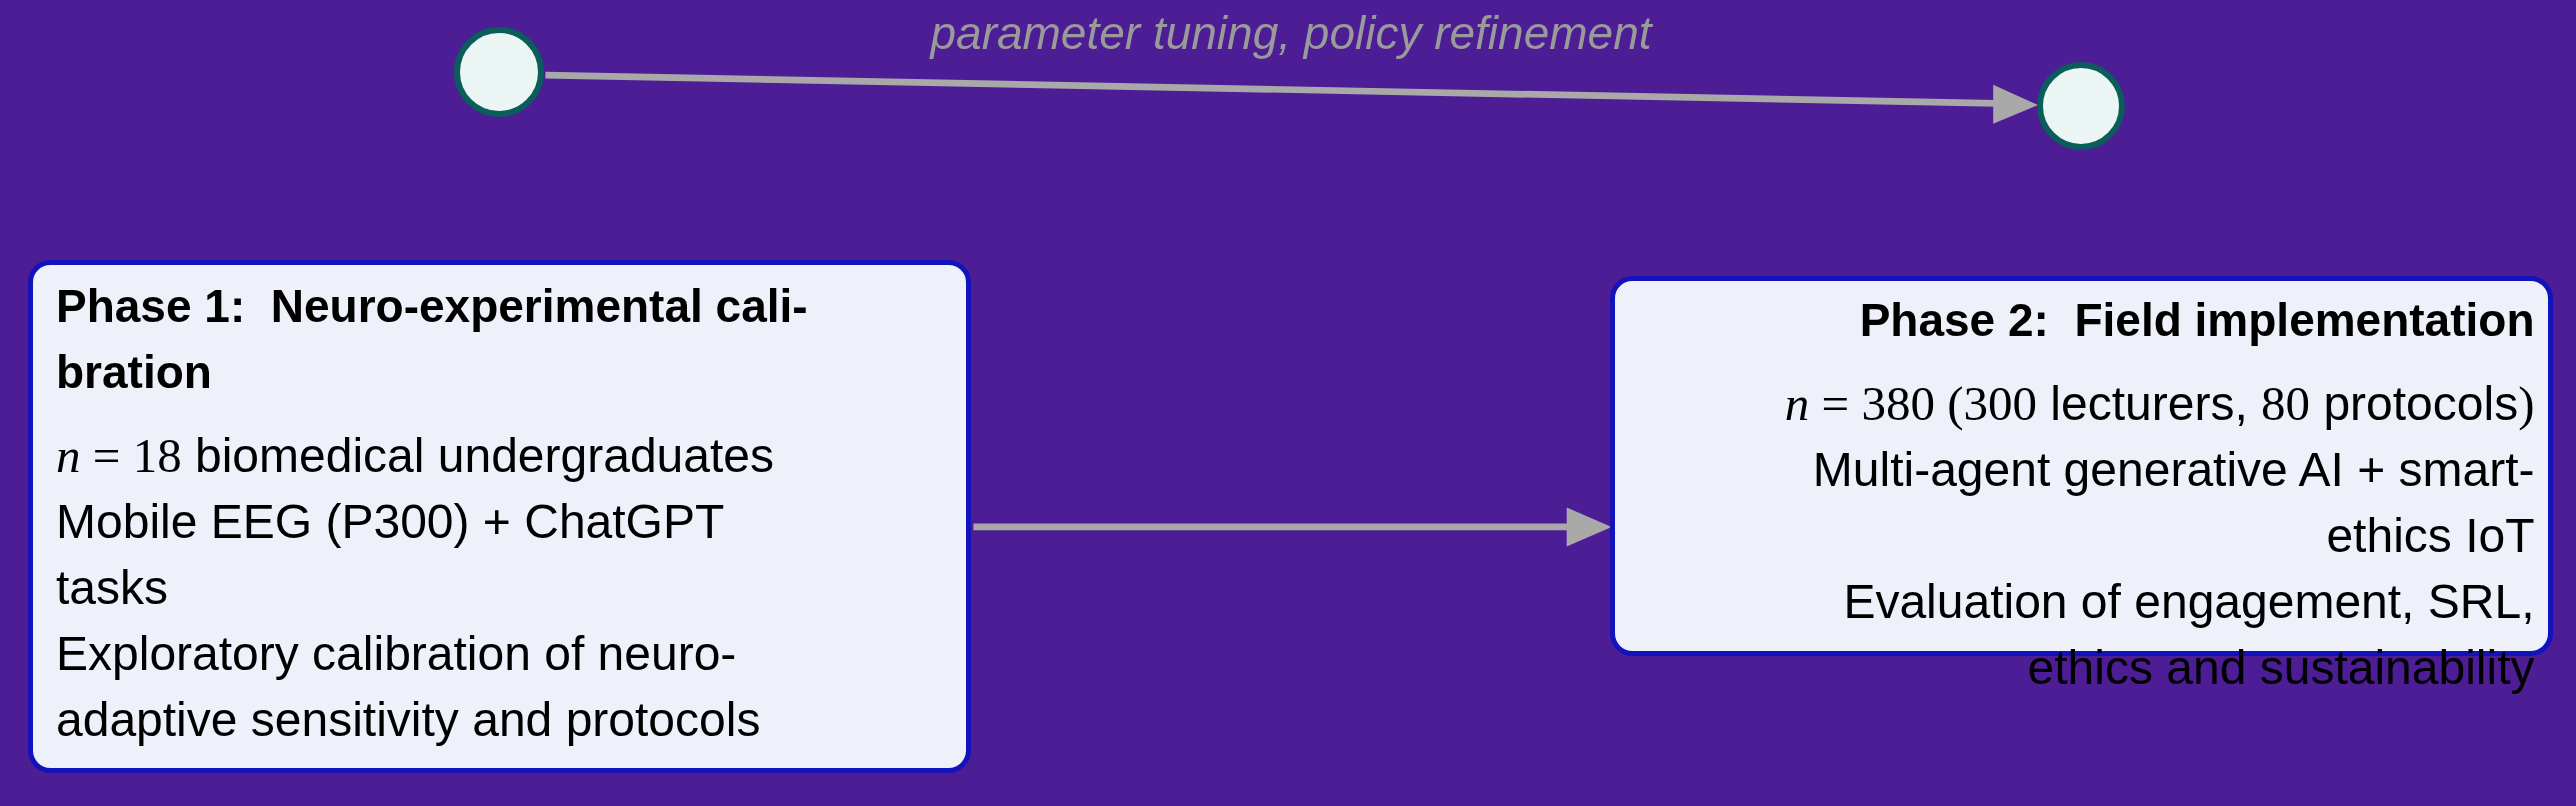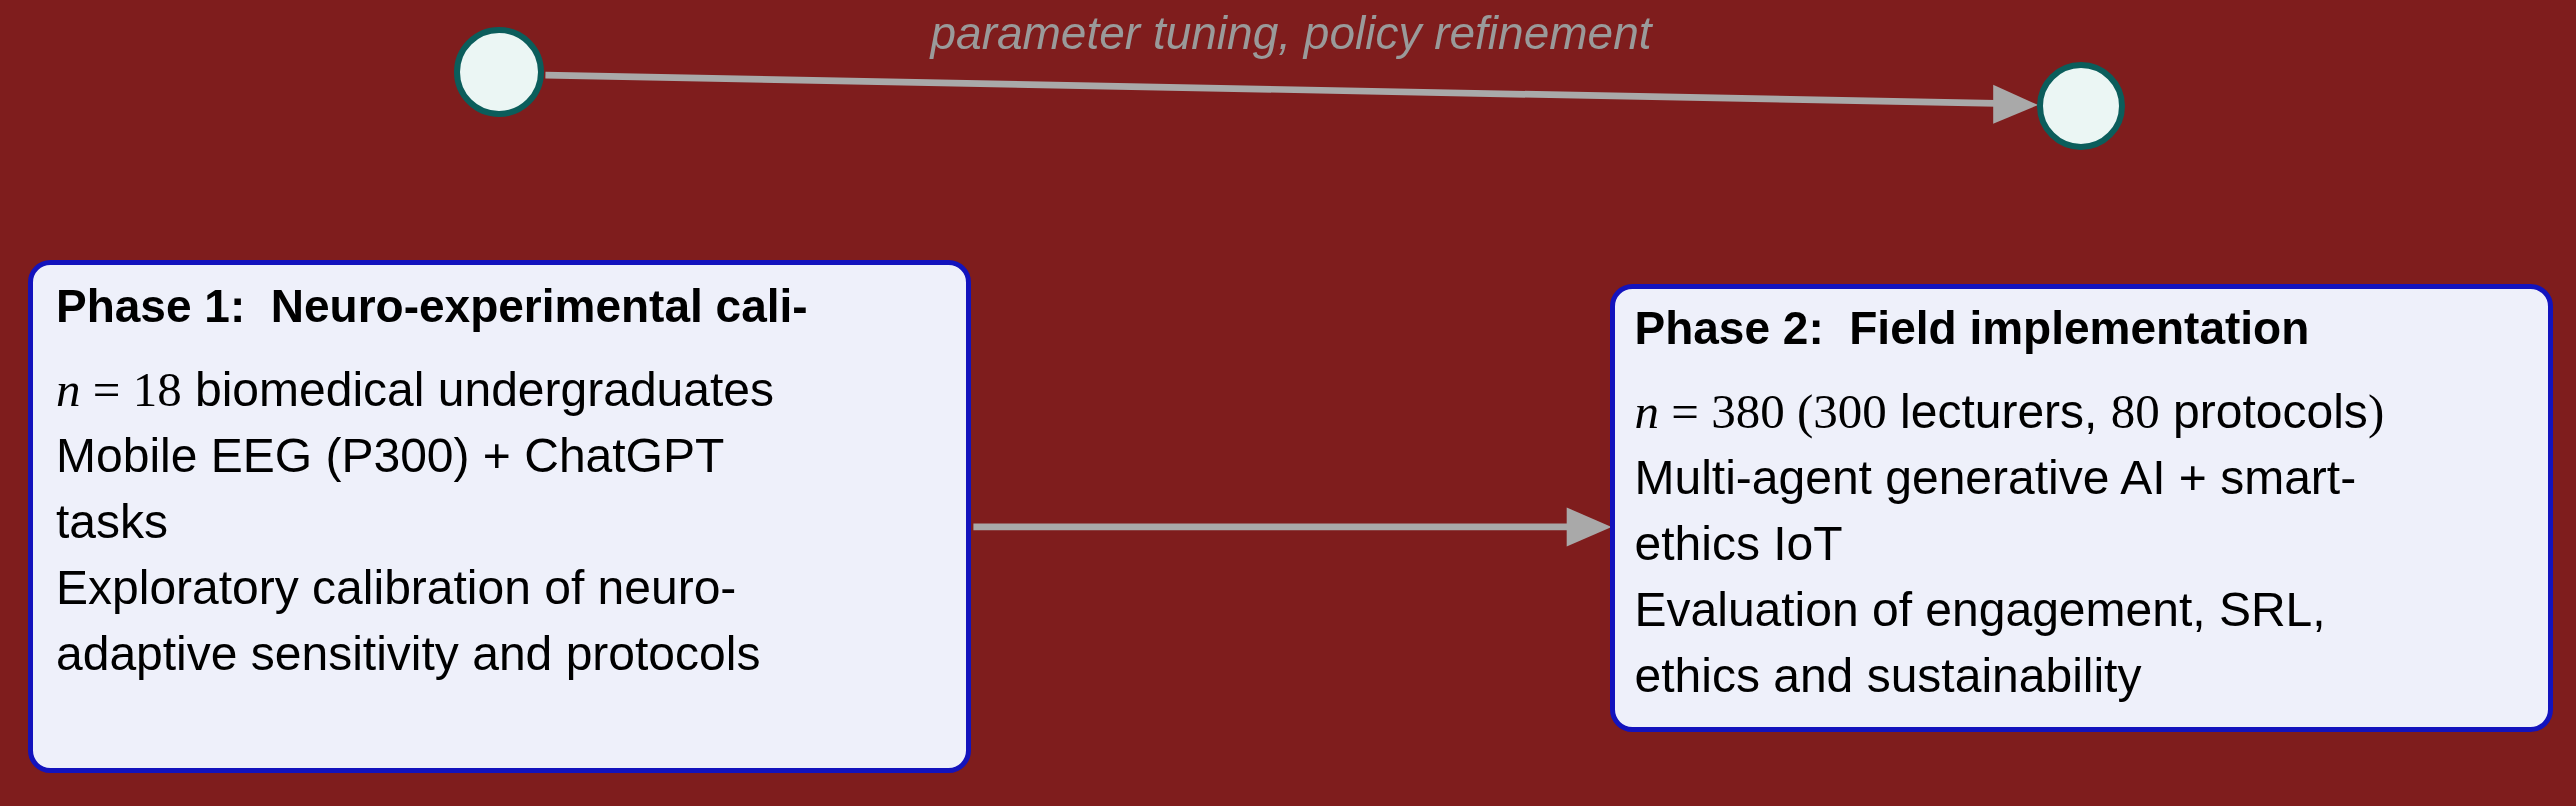--- a/index.html
+++ b/index.html
@@ -1,20 +1,20 @@
 <!DOCTYPE html>
 <html style="font-size:12px"><head>
 <meta charset="utf-8">
 <style>
   html,body{margin:0;padding:0;background:#ffffff;}
   #canvas{
     position:relative;
     width:2576px;
     height:807px;
-    background:#7f1d1d;
+    background:#4c1d95;
     overflow:hidden;
     font-family:"Liberation Sans", sans-serif;
   }
   #wires{position:absolute;left:0;top:0;z-index:1;}
   .node-circle{
     position:absolute;
     border:6.7px solid #0b5d5b;
     background:#ebf6f4;
     border-radius:50%;
     z-index:2;
@@ -35,21 +35,21 @@
   .phase-box{
     position:absolute;
     background:#eef0fa;
     border:5.2px solid #1313bd;
     border-radius:22.4px;
     box-sizing:border-box;
     z-index:2;
     color:#000000;
   }
   #phase1-box{left:28px;top:260px;width:943px;height:513px;padding:7.5px 13.5px 0 23px;}
-  #phase2-box{left:1610px;top:284px;width:943px;height:448px;padding:6px 13.5px 0 19.5px;}
+  #phase2-box{left:1610px;top:276px;width:943px;height:380px;padding:6px 13.5px 0 19.5px;text-align:right;}
   .line{
     line-height:66px;
     font-size:48px;
     white-space:pre;
   }
   .line.title{font-weight:bold;font-size:46px;}
   .line.gap{margin-top:18px;}
   .mi{font-family:"Liberation Serif", serif;font-style:italic;font-size:49px;}
   .ms{font-family:"Liberation Serif", serif;font-size:49px;}
   .tx{font-family:"Liberation Sans", sans-serif;}
@@ -68,20 +68,21 @@
     <polygon points="2154,704 2094,678 2094,730" fill="#a9a9a9"></polygon>
   </svg>
 
   <div id="node-start" class="node-circle"></div>
   <div id="node-end" class="node-circle"></div>
 
   <div class="edge-label">parameter tuning, policy refinement</div>
 
   <div id="phase1-box" class="phase-box">
     <div class="line title">Phase 1:  Neuro-experimental cali-</div>
+    <div class="line title">bration</div>
     <div class="line gap"><span class="mi">n</span><span class="ms"> = 18</span><span class="tx"> biomedical undergraduates</span></div>
     <div class="line">Mobile EEG (P300) + ChatGPT</div>
     <div class="line">tasks</div>
     <div class="line">Exploratory calibration of neuro-</div>
     <div class="line">adaptive sensitivity and protocols</div>
   </div>
 
   <div id="phase2-box" class="phase-box">
     <div class="line title">Phase 2:  Field implementation</div>
     <div class="line gap"><span class="mi">n</span><span class="ms"> = 380 (300</span><span class="tx"> lecturers, </span><span class="ms">80</span><span class="tx"> protocols</span><span class="ms">)</span></div>

